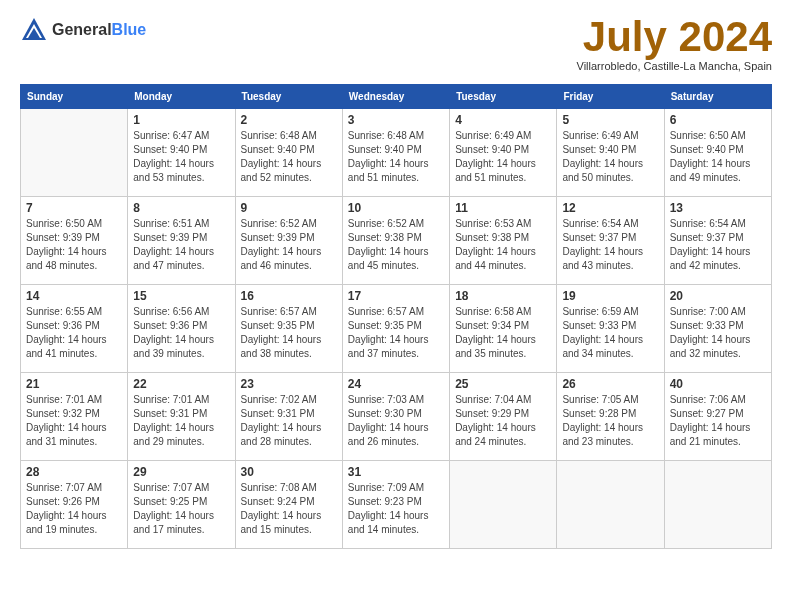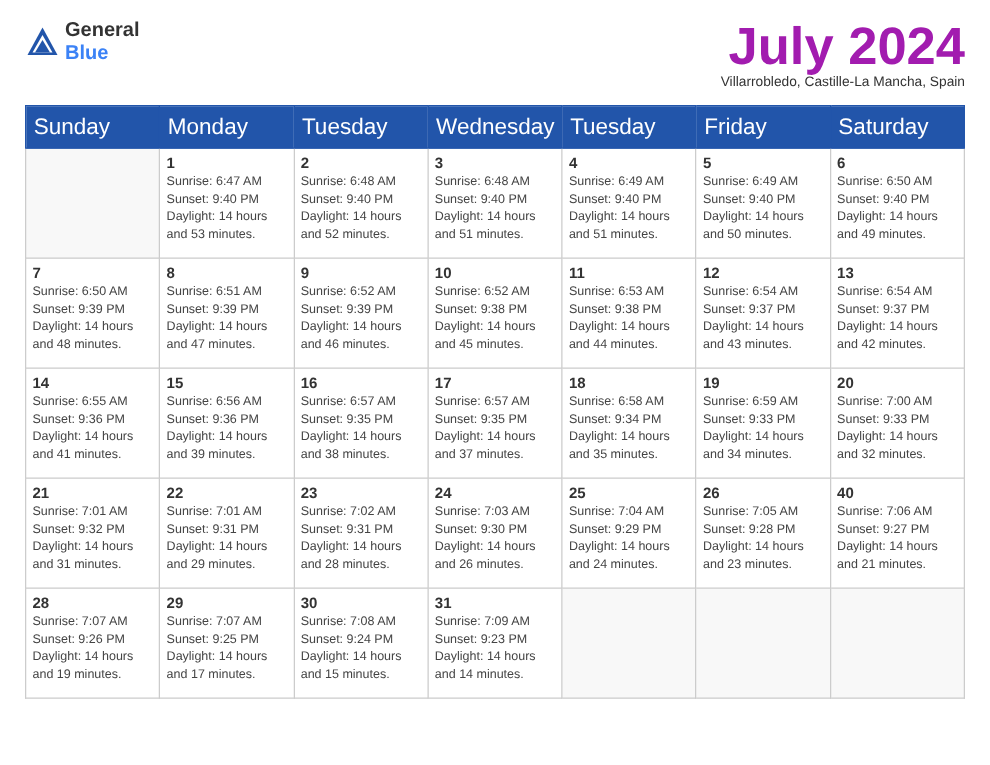--- a/index.html
+++ b/index.html
@@ -16,21 +16,20 @@
       align-items: flex-start;
       margin-bottom: 12px;
     }
     .logo {
       display: flex;
       align-items: center;
       gap: 4px;
     }
     .logo-text {
       display: flex;
-      flex-direction: column;
       line-height: 1.1;
     }
     .logo-general {
       font-size: 16px;
       font-weight: bold;
       color: #333;
     }
     .logo-blue {
       font-size: 16px;
       font-weight: bold;
@@ -39,40 +38,40 @@
     .logo-icon {
       width: 28px;
       height: 28px;
     }
     .title-area {
       text-align: right;
     }
     .month-title {
       font-size: 42px;
       font-weight: bold;
-      color: #a21caf;
+      color: #a16207;
       line-height: 1;
     }
     .location-title {
       font-size: 11px;
       color: #333;
       margin-top: 2px;
     }
     .calendar-table {
       width: 100%;
       border-collapse: collapse;
       table-layout: fixed;
     }
     .calendar-table th {
       background: #2255aa;
       color: #fff;
       text-align: left;
       padding: 6px 6px;
-      font-size: 18px;
-      font-weight: normal;
+      font-size: 10px;
+      font-weight: bold;
       border: 1px solid #2255aa;
     }
     .calendar-table td {
       border: 1px solid #ccc;
       vertical-align: top;
       padding: 4px 5px;
       font-size: 10px;
       color: #333;
       height: 88px;
       background: #fff;

